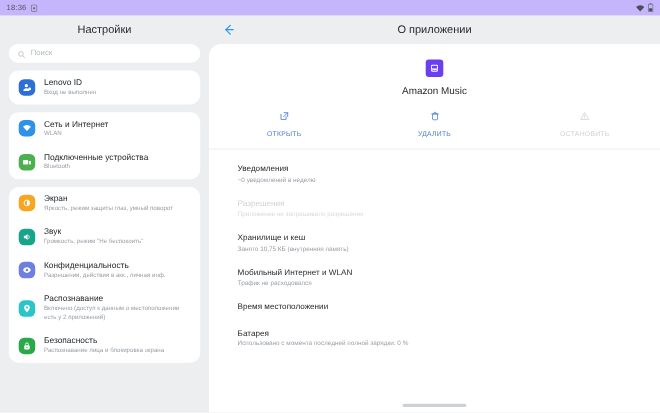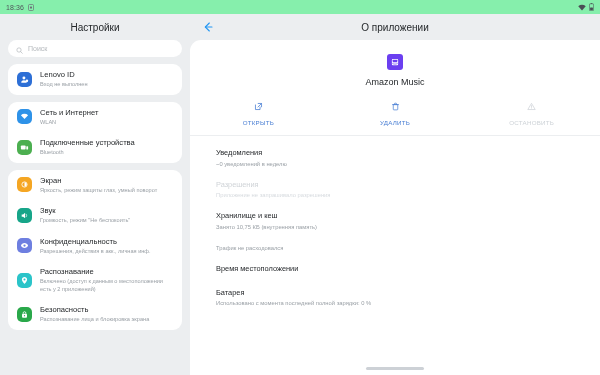--- a/index.html
+++ b/index.html
@@ -2,21 +2,21 @@
 <html><head>
 <meta charset="utf-8">
 <style>
   * { margin:0; padding:0; box-sizing:border-box; }
   html,body { width:600px; height:375px; overflow:hidden; }
   body {
     font-family:"Liberation Sans", sans-serif;
     background:#eceef0;
     -webkit-font-smoothing:antialiased;
   }
-  .screen { position:relative; width:600px; height:286px; background:#86efac; }
+  .screen { position:relative; width:600px; height:286px; background:#c4b5fd; }
 
   
   .statusbar {
     position:absolute; top:0; left:0; width:600px; height:14px;
     display:flex; align-items:center; justify-content:space-between;
     padding:0 6px; font-size:7px; color:#50555b;
   }
   .sb-left { display:flex; align-items:center; gap:4px; }
   .sb-right { display:flex; align-items:center; gap:3px; }
   .sb-time { font-size:7px; letter-spacing:.1px; }
@@ -328,20 +328,21 @@
         </div>
         <div class="litem dim">
           <div class="li1">Разрешения</div>
           <div class="li2">Приложение не запрашивало разрешения</div>
         </div>
         <div class="litem">
           <div class="li1">Хранилище и кеш</div>
           <div class="li2">Занято 10,75 КБ (внутренняя память)</div>
         </div>
         <div class="litem">
+          <div class="li1">Мобильный Интернет и WLAN</div>
           <div class="li2">Трафик не расходовался</div>
         </div>
         <div class="litem">
           <div class="li1">Время местоположении</div>
           <div class="li2"></div>
         </div>
         <div class="litem">
           <div class="li1">Батарея</div>
           <div class="li2">Использовано с момента последней полной зарядки: 0 %</div>
         </div>

